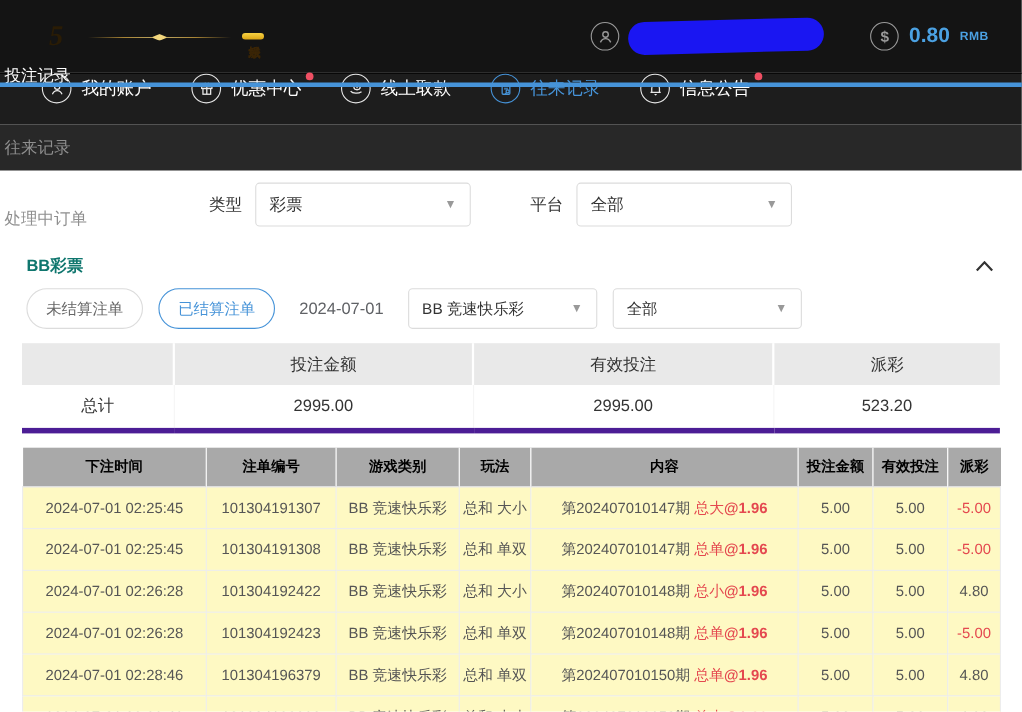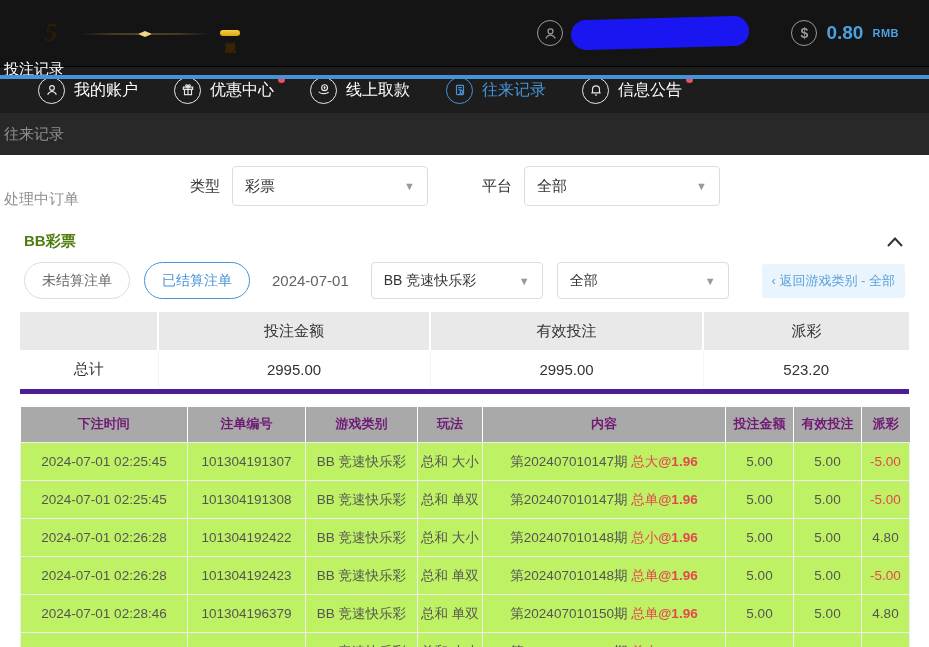--- a/index.html
+++ b/index.html
@@ -29,21 +29,21 @@
     display:flex; align-items:center; justify-content:center; flex:0 0 auto; }
   .circle-icon svg { display:block; }
   .redaction { width:178px; height:30px; margin-left:8px; background:#1a16f2; border-radius:15px;
     transform:rotate(-1.5deg); }
   .balance { display:flex; align-items:center; margin-left:42px; gap:9px; }
   .coin-glyph { color:#9a9a9a; font-size:14px; font-weight:bold; }
   .balance-amt { color:#4ba1e2; font-size:19px; font-weight:bold; }
   .balance-cur { color:#4ba1e2; font-size:11px; font-weight:bold; letter-spacing:.5px; }
 
   
-  .nav { height:47px; background:#1d1d1d; border-top:1px solid #000; display:flex; align-items:center;
+  .nav { height:47px; background:#1d1d1d; border-top:1px solid #000; display:flex; align-items:flex-start;
     padding:0 38px; gap:36px; }
   .nav-item { display:flex; align-items:center; gap:9px; color:#fff; font-size:16px; cursor:pointer; position:relative; }
   .nav-item .circle-icon { border-color:#e8e8e8; width:27px; height:27px; }
   .nav-item.active { color:#4693d8; }
   .nav-item.active .circle-icon { border-color:#4693d8; }
   .nav-item svg { stroke:#e8e8e8; }
   .nav-item.active svg { stroke:#4693d8; }
   .red-dot { width:7px; height:7px; border-radius:50%; background:#ef4f63; position:absolute; right:-11px; top:-1px; display:none; }
   .nav-item.has-dot .red-dot { display:block; }
 
@@ -57,21 +57,21 @@
   
   .filter-row { display:flex; align-items:center; padding:11px 0 11px 190px; gap:12px; }
   .filter-label { font-size:15px; color:#333; }
   .select { width:196px; height:40px; border:1px solid #dcdcdc; border-radius:4px; background:#fff;
     display:flex; align-items:center; padding:12px 12px; font-size:15px; color:#333; cursor:pointer; }
   .select .arrow { margin-left:auto; color:#999; font-size:11px; }
   .filter-gap { width:30px; }
 
   
   .section-hdr { display:flex; align-items:center; justify-content:space-between; padding:15px 26px 9px 24px; }
-  .section-title { font-size:15px; font-weight:bold; color:#4d7c0f; }
+  .section-title { font-size:15px; font-weight:bold; color:#0f766e; }
   .collapse-btn { cursor:pointer; line-height:0; }
 
   
   .toolbar { display:flex; align-items:center; padding:2px 24px 0 24px; gap:14px; }
   .pill { height:37px; padding:0 17px; border-radius:19px; border:1px solid #dcdcdc; background:#fff;
     color:#666; font-size:14px; display:flex; align-items:center; cursor:pointer; }
   .pill.active { border-color:#4693d8; color:#4693d8; }
   .toolbar-date { font-size:15px; color:#606266; margin:0 8px; cursor:pointer; }
   .select.sm { width:172px; height:37px; font-size:14px; }
   .back-btn { margin-left:auto; background:#e9f4fd; color:#5aa2dc; font-size:13px; padding:8px 10px;
@@ -81,25 +81,25 @@
   .summary { margin:13px 20px 0 20px; border-collapse:collapse; width:889px; table-layout:fixed; }
   .summary th { background:#e9e9e9; height:38px; font-size:15px; font-weight:normal; color:#333;
     border-right:2px solid #fff; }
   .summary th:last-child { border-right:none; }
   .summary td { height:41px; text-align:center; font-size:15px; color:#333;
     border-bottom:5px solid #4c1d95; border-right:1px solid #f5f5f5; }
   .summary td:last-child { border-right:none; }
 
   
   .main-table { margin:13px 20px 0 20px; border-collapse:collapse; width:889px; table-layout:fixed; }
-  .main-table th { background:#a9a9a9; color:#701a75; height:36px; font-size:13px; font-weight:bold;
+  .main-table th { background:#a9a9a9; color:#000000; height:36px; font-size:13px; font-weight:bold;
     border-right:1px solid #fff; }
   .main-table th:last-child { border-right:none; }
   .main-table td { height:38px; text-align:center; font-size:13.5px; color:#555;
-    border:1px solid #ededed; background:#bef264; }
+    border:1px solid #ededed; background:#fef9c3; }
   .main-table td.red, .red-txt { color:#e4484f; }
   .odds-b { font-weight:bold; }
 </style>
 </head>
 <body>
 
 <div class="page">
 
   <div class="topbar">
     <div class="logo">
@@ -221,21 +221,20 @@
     <button class="pill active">已结算注单</button>
     <span class="toolbar-date">2024-07-01</span>
     <div class="select sm">
       <span>BB 竞速快乐彩</span>
       <span class="arrow">▼</span>
     </div>
     <div class="select sm">
       <span>全部</span>
       <span class="arrow">▼</span>
     </div>
-    <span class="back-btn">‹ 返回游戏类别 - 全部</span>
   </div>
 
   <table class="summary">
     <colgroup>
         <col style="width:138px">
         <col style="width:272px">
         <col style="width:273px">
         <col style="width:206px">
       </colgroup>
     <tbody>

